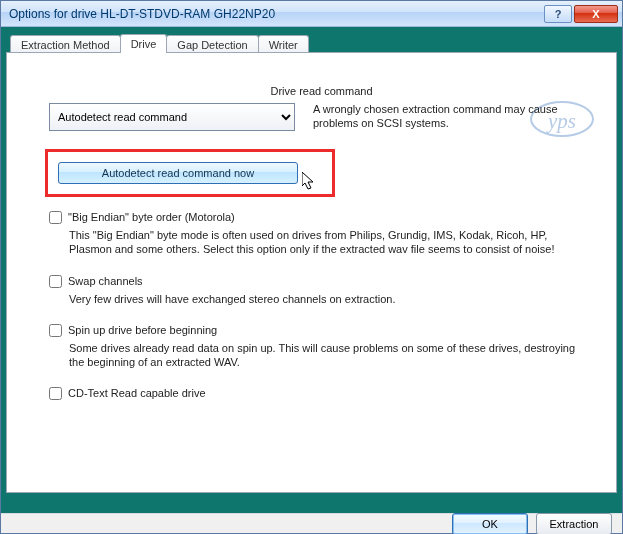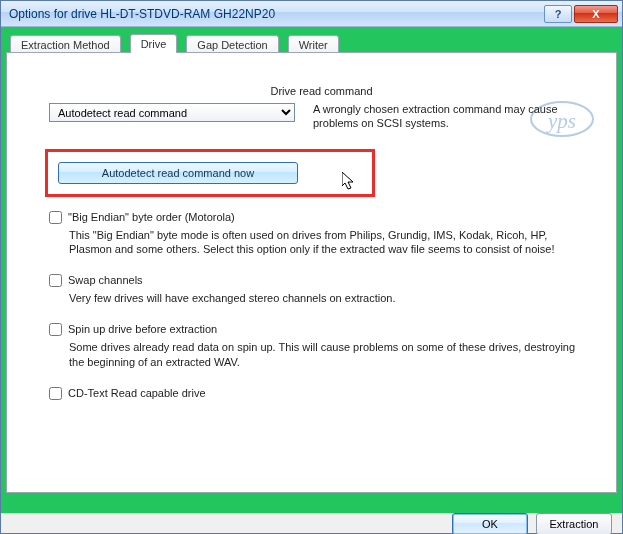--- a/index.html
+++ b/index.html
@@ -11,21 +11,21 @@
     color: #000;
     width: 623px;
     height: 534px;
     overflow: hidden;
     position: relative;
   }
   .window {
     width: 623px;
     height: 534px;
     border: 1px solid #5a7aa5;
-    background: #22c55e;
+    background: #0f766e;
     position: relative;
   }
   .titlebar {
     height: 26px;
     background: linear-gradient(to bottom, #e6f0fb 0%, #cfe3fb 45%, #b7d3f6 46%, #d2e5fb 100%);
     border-bottom: 1px solid #9cb6d9;
     display: flex;
     align-items: center;
     padding: 0 4px 0 8px;
     color: #003a6d;
@@ -58,21 +58,21 @@
     color: #fff;
     font-size: 11px;
   }
   .content {
     position: absolute;
     left: 5px; right: 5px; top: 29px; bottom: 40px;
   }
   .tabbar {
     display: flex;
     align-items: flex-end;
-    gap: 10px;
+    gap: 0;
     padding-left: 4px;
     height: 22px;
   }
   .tab {
     padding: 3px 10px 2px 10px;
     border: 1px solid #9da6b4;
     border-bottom: none;
     background: linear-gradient(to bottom, #fdfdfe, #f0f2f5);
     border-radius: 3px 3px 0 0;
     color: #333;
@@ -107,21 +107,21 @@
     gap: 18px;
     margin-bottom: 18px;
     position: relative;
   }
   .select-wrap {
     position: relative;
     width: 246px;
   }
   select.combo {
     width: 246px;
-    height: 19px;
+    height: 28px;
     font: inherit;
     border: 1px solid #7a8aa0;
     background: linear-gradient(to bottom, #ffffff, #eef1f6);
     padding: 1px 4px;
   }
   .hint {
     flex: 1;
     max-width: 260px;
     color: #222;
     line-height: 1.25;
@@ -141,21 +141,21 @@
     border: 2px solid #b5cbe6;
     border-radius: 50%;
     padding: 0 16px;
     line-height: 36px;
     display: inline-block;
     height: 36px;
   }
   .redbox {
     border: 3px solid #ec2b2b;
     padding: 10px 26px 10px 10px;
-    width: 330px;
+    width: 290px;
     position: relative;
     margin-bottom: 14px;
     margin-left: -4px;
   }
   .btn-autodetect {
     width: 240px;
     height: 22px;
     border: 1px solid #2f6fb4;
     border-radius: 3px;
     background: linear-gradient(to bottom, #eef8ff 0%, #d7f0ff 45%, #bde5ff 46%, #d6f1ff 100%);
@@ -267,21 +267,21 @@
       <div class="opt-desc">This "Big Endian" byte mode is often used on drives from Philips, Grundig, IMS, Kodak, Ricoh, HP, Plasmon and some others. Select this option only if the extracted wav file seems to consist of noise!</div>
 
       <label class="opt">
         <input type="checkbox" style="">
         <span>Swap channels</span>
       </label>
       <div class="opt-desc">Very few drives will have exchanged stereo channels on extraction.</div>
 
       <label class="opt">
         <input type="checkbox" style="">
-        <span>Spin up drive before extraction</span>
+        <span>Spin up drive before beginning</span>
       </label>
       <div class="opt-desc">Some drives already read data on spin up. This will cause problems on some of these drives, destroying the beginning of an extracted WAV.</div>
 
       <label class="opt">
         <input type="checkbox" style="">
         <span>CD-Text Read capable drive</span>
       </label>
 
     </div>
   </div>

